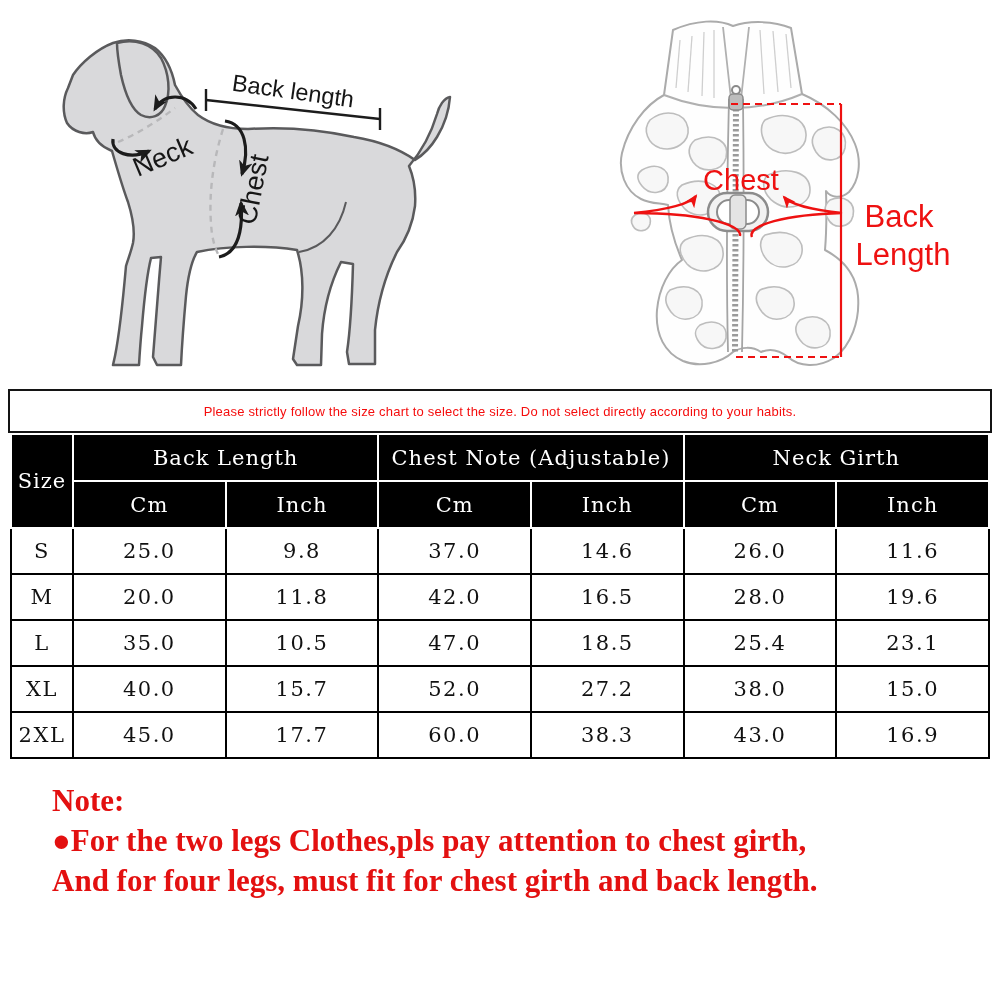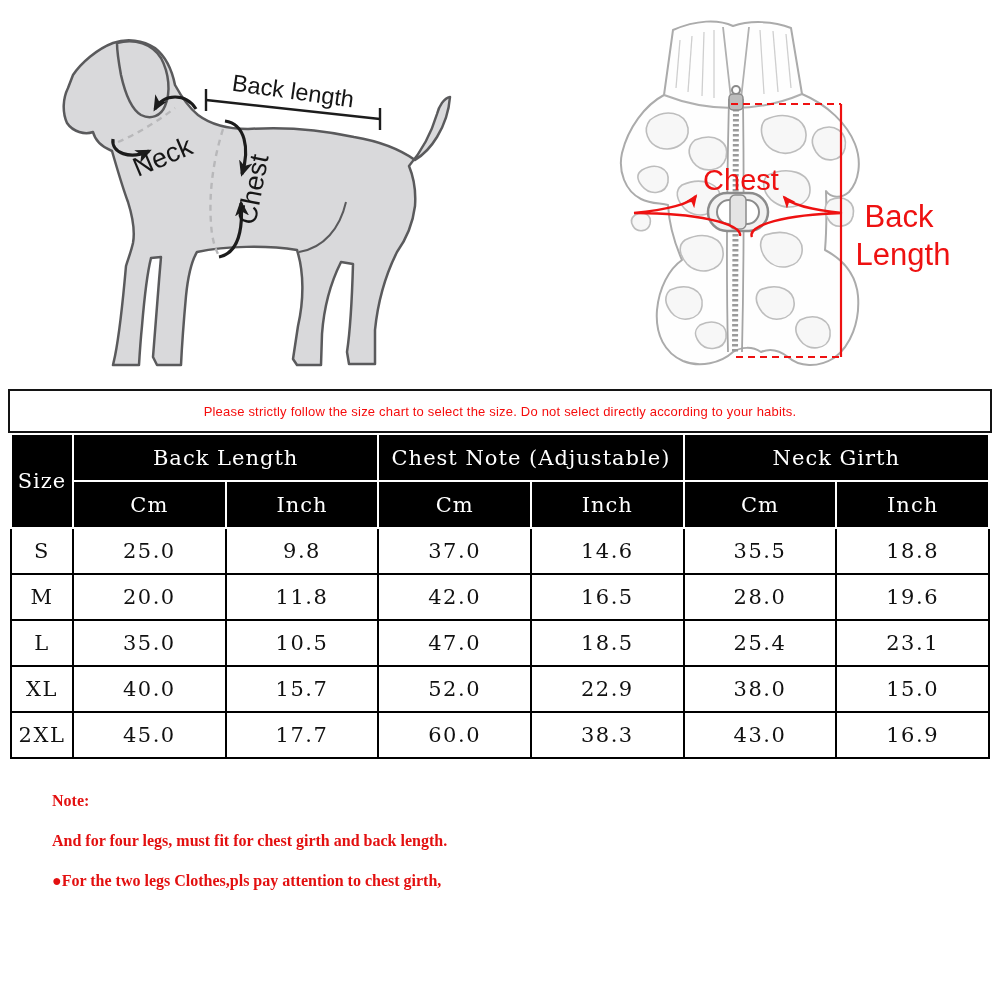--- a/index.html
+++ b/index.html
@@ -29,21 +29,21 @@
   }
   table.size-table td {
     border:2px solid #000000; color:#111111; height:42px;
     letter-spacing:1.5px; background:#ffffff;
   }
 
   
   .notes {
     position:absolute; left:52px; top:781px; width:900px;
     color:#e31010; font-family:"Liberation Serif", serif;
-    font-weight:bold; font-size:16px; line-height:40px;
+    font-weight:bold; font-size:31px; line-height:40px;
   }
   .notes p { margin:0; }
 </style>
 </head>
 <body>
 
 <div class="canvas">
 
   <svg style="position:absolute;left:0;top:0;" width="500" height="382" viewBox="0 0 500 382">
     <defs>
@@ -231,22 +231,22 @@
         <th>Inch</th>
       </tr>
     </thead>
     <tbody>
         <tr>
           <td>S</td>
           <td>25.0</td>
           <td>9.8</td>
           <td>37.0</td>
           <td>14.6</td>
-          <td>35.5</td>
-          <td>18.8</td>
+          <td>26.0</td>
+          <td>11.6</td>
         </tr>
         <tr>
           <td>M</td>
           <td>20.0</td>
           <td>11.8</td>
           <td>42.0</td>
           <td>16.5</td>
           <td>28.0</td>
           <td>19.6</td>
         </tr>
@@ -257,37 +257,37 @@
           <td>47.0</td>
           <td>18.5</td>
           <td>25.4</td>
           <td>23.1</td>
         </tr>
         <tr>
           <td>XL</td>
           <td>40.0</td>
           <td>15.7</td>
           <td>52.0</td>
-          <td>22.9</td>
+          <td>27.2</td>
           <td>38.0</td>
           <td>15.0</td>
         </tr>
         <tr>
           <td>2XL</td>
           <td>45.0</td>
           <td>17.7</td>
           <td>60.0</td>
           <td>38.3</td>
           <td>43.0</td>
           <td>16.9</td>
         </tr>
       </tbody>
   </table>
 
   <div class="notes">
     <p>Note:</p>
     <div>
+        <p>●For the two legs Clothes,pls pay attention to chest girth,</p>
         <p>And for four legs, must fit for chest girth and back length.</p>
-        <p>●For the two legs Clothes,pls pay attention to chest girth,</p>
       </div>
   </div>
 
 </div>
 
 </body></html>

